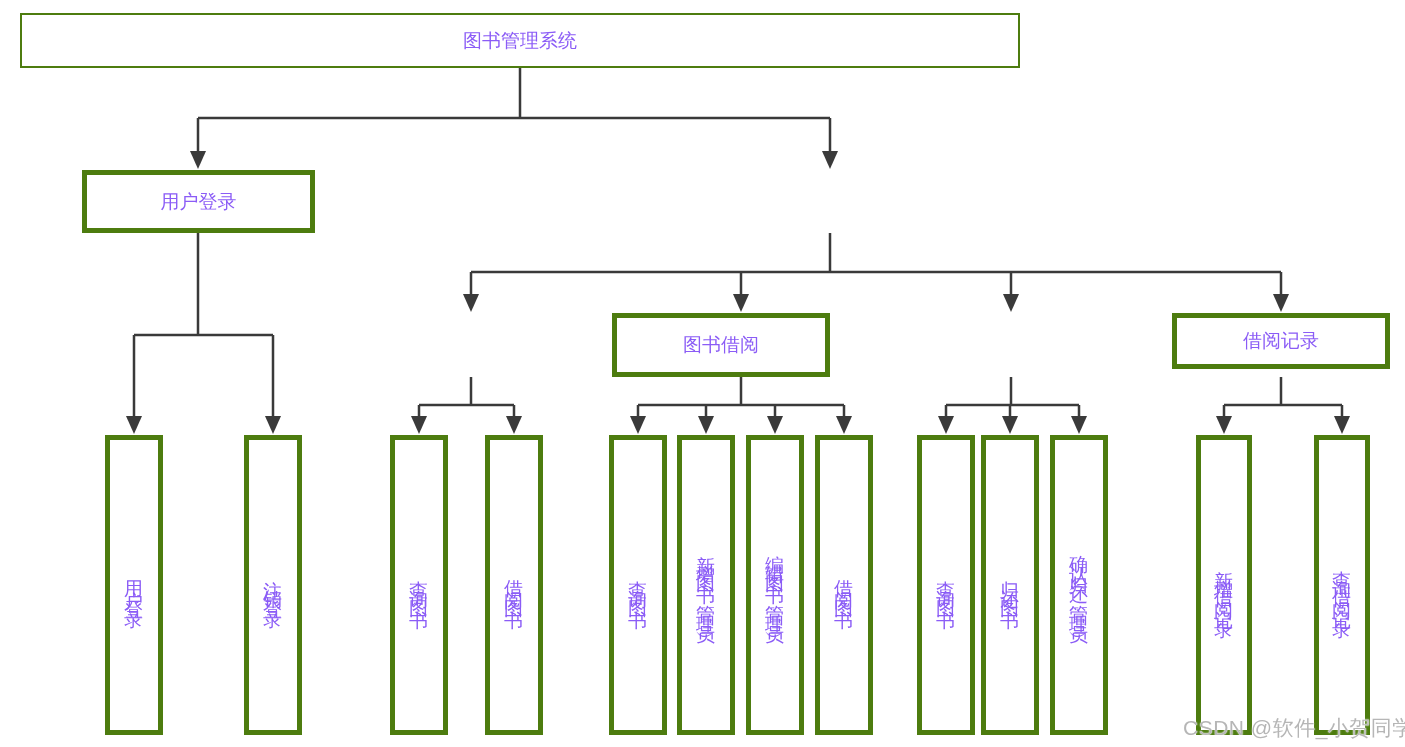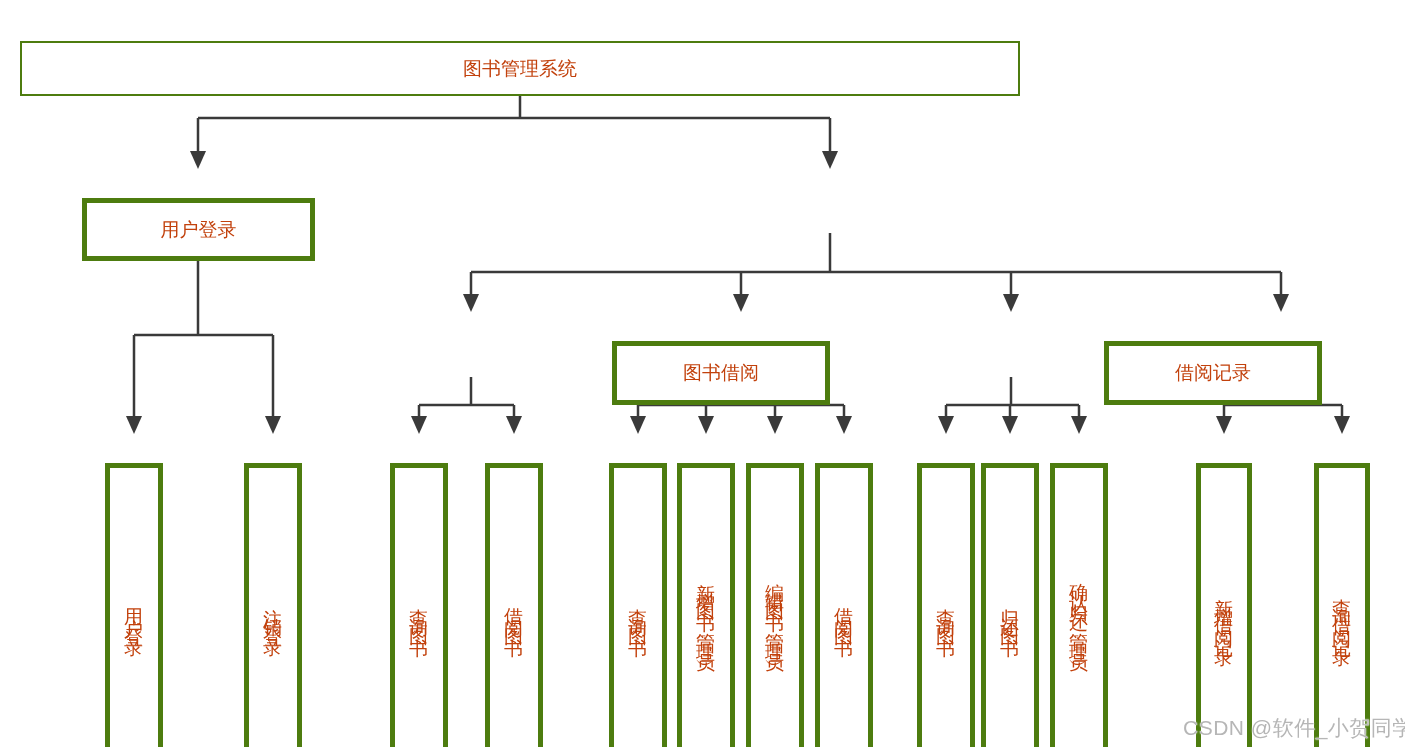--- a/index.html
+++ b/index.html
@@ -6,21 +6,21 @@
   .canvas {
     position:relative; width:1405px; height:747px; background:#ffffff;
     overflow:hidden;
     font-family:"Liberation Sans","DejaVu Sans",sans-serif;
     color:#2d2d2d;
   }
   .canvas svg { position:absolute; left:0; top:0; }
   .box {
     position:absolute; box-sizing:border-box; background:#ffffff;
     border:5px solid #4d7c0f; display:flex; align-items:center; justify-content:center;
-    font-size:19px; color:#c2410c; z-index:2;margin-top:28px;
+    font-size:19px; color:#8b5cf6; z-index:2;
   }
   .box.root { border-width:2px; }
   .vtext {
     writing-mode:vertical-rl; text-orientation:mixed;
     letter-spacing:10px; font-size:19px; line-height:1;
   }
   .watermark {
     position:absolute; left:1183px; top:714px; z-index:5;
     font-size:21px; letter-spacing:0.5px; color:#b6b6b6;
     text-shadow:0 0 2px #ffffff, 0 0 1px #ffffff;
@@ -69,21 +69,21 @@
     <span>图书管理系统</span>
   </div>
 
   <div class="box" style="left:82px; top:170px; width:233px; height:63px;">
     <span>用户登录</span>
   </div>
 
   <div class="box" style="left:612px; top:313px; width:218px; height:64px;">
     <span>图书借阅</span>
   </div>
-  <div class="box" style="left:1104px; top:313px; width:218px; height:64px;align-items:center;">
+  <div class="box" style="left:1172px; top:313px; width:218px; height:56px;align-items:center;">
     <span>借阅记录</span>
   </div>
 
   <div class="box" style="left:105px; top:435px; width:58px; height:300px;">
     <span class="vtext">用户登录</span>
   </div>
   <div class="box" style="left:244px; top:435px; width:58px; height:300px;">
     <span class="vtext">注销登录</span>
   </div>
 

